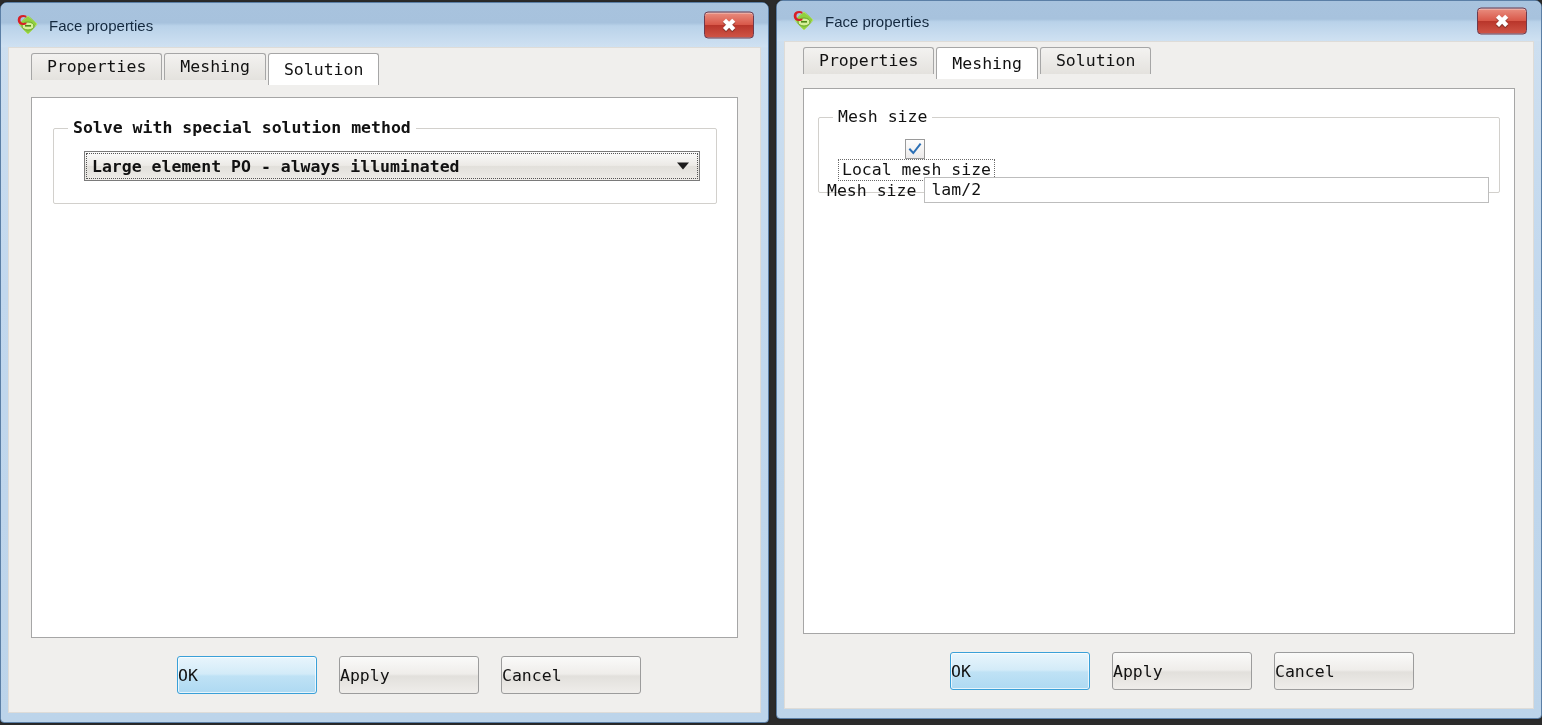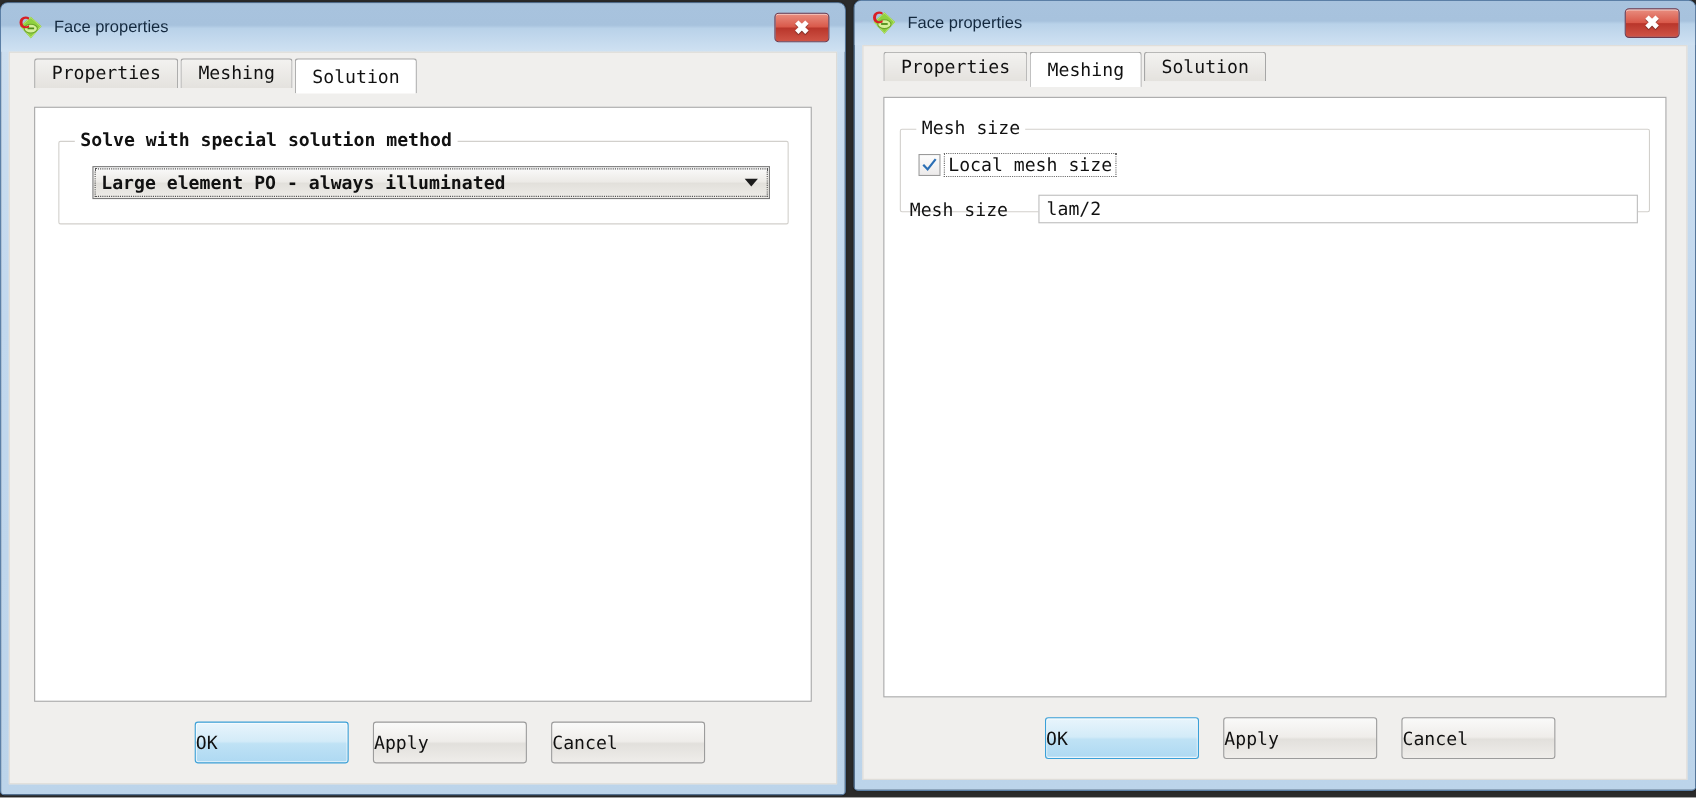--- a/index.html
+++ b/index.html
@@ -188,20 +188,21 @@
 
   
   .gb-mesh { left: 14px; top: 28px; right: 14px; height: 76px; }
 
   .checkrow {
     position: absolute;
     left: 16px; top: 21px;
     display: flex;
     align-items: center;
     cursor: pointer;
+    flex-direction: column;
   }
   .checkbox {
     width: 20px; height: 20px;
     background: linear-gradient(to bottom, #fdfdfd 0%, #eceaea 100%);
     border: 1px solid #9a9a9a;
     display: flex; align-items: center; justify-content: center;
     flex: 0 0 auto;
   }
   .checkbox svg { display: block; }
   .check-label {
@@ -234,21 +235,20 @@
     background: #ffffff;
     border: 1px solid #bdbdbd;
     font-family: "DejaVu Sans Mono", monospace;
     font-size: 16.5px;
     color: #111111;
     line-height: 24px;
     padding: 0 6px;
     overflow: hidden;
     white-space: nowrap;
     cursor: text;
-    margin-left: 20px;
   }
 
   
   .footer {
     position: absolute;
     left: 0; right: 0; bottom: 0;
     height: 74px;
     display: flex;
     align-items: center;
     justify-content: center;

